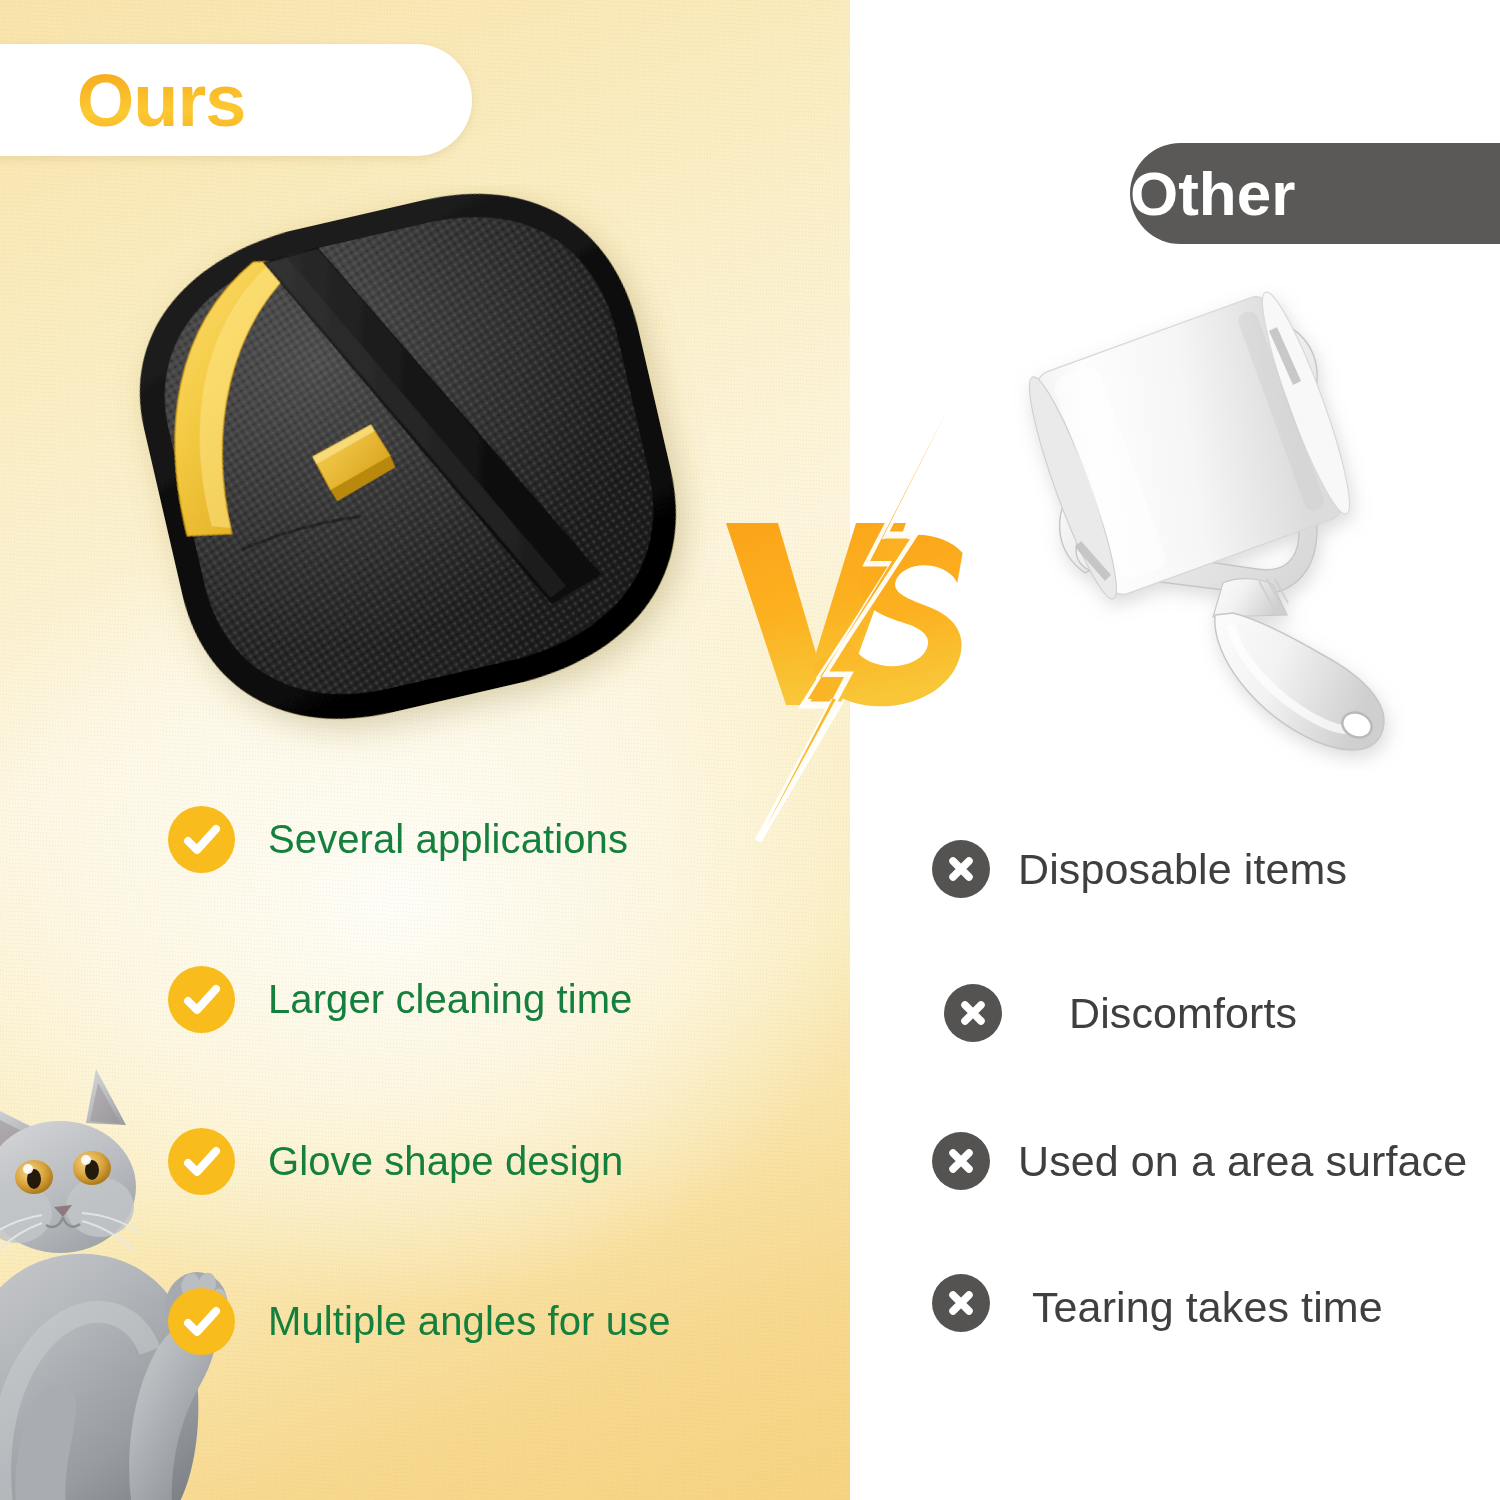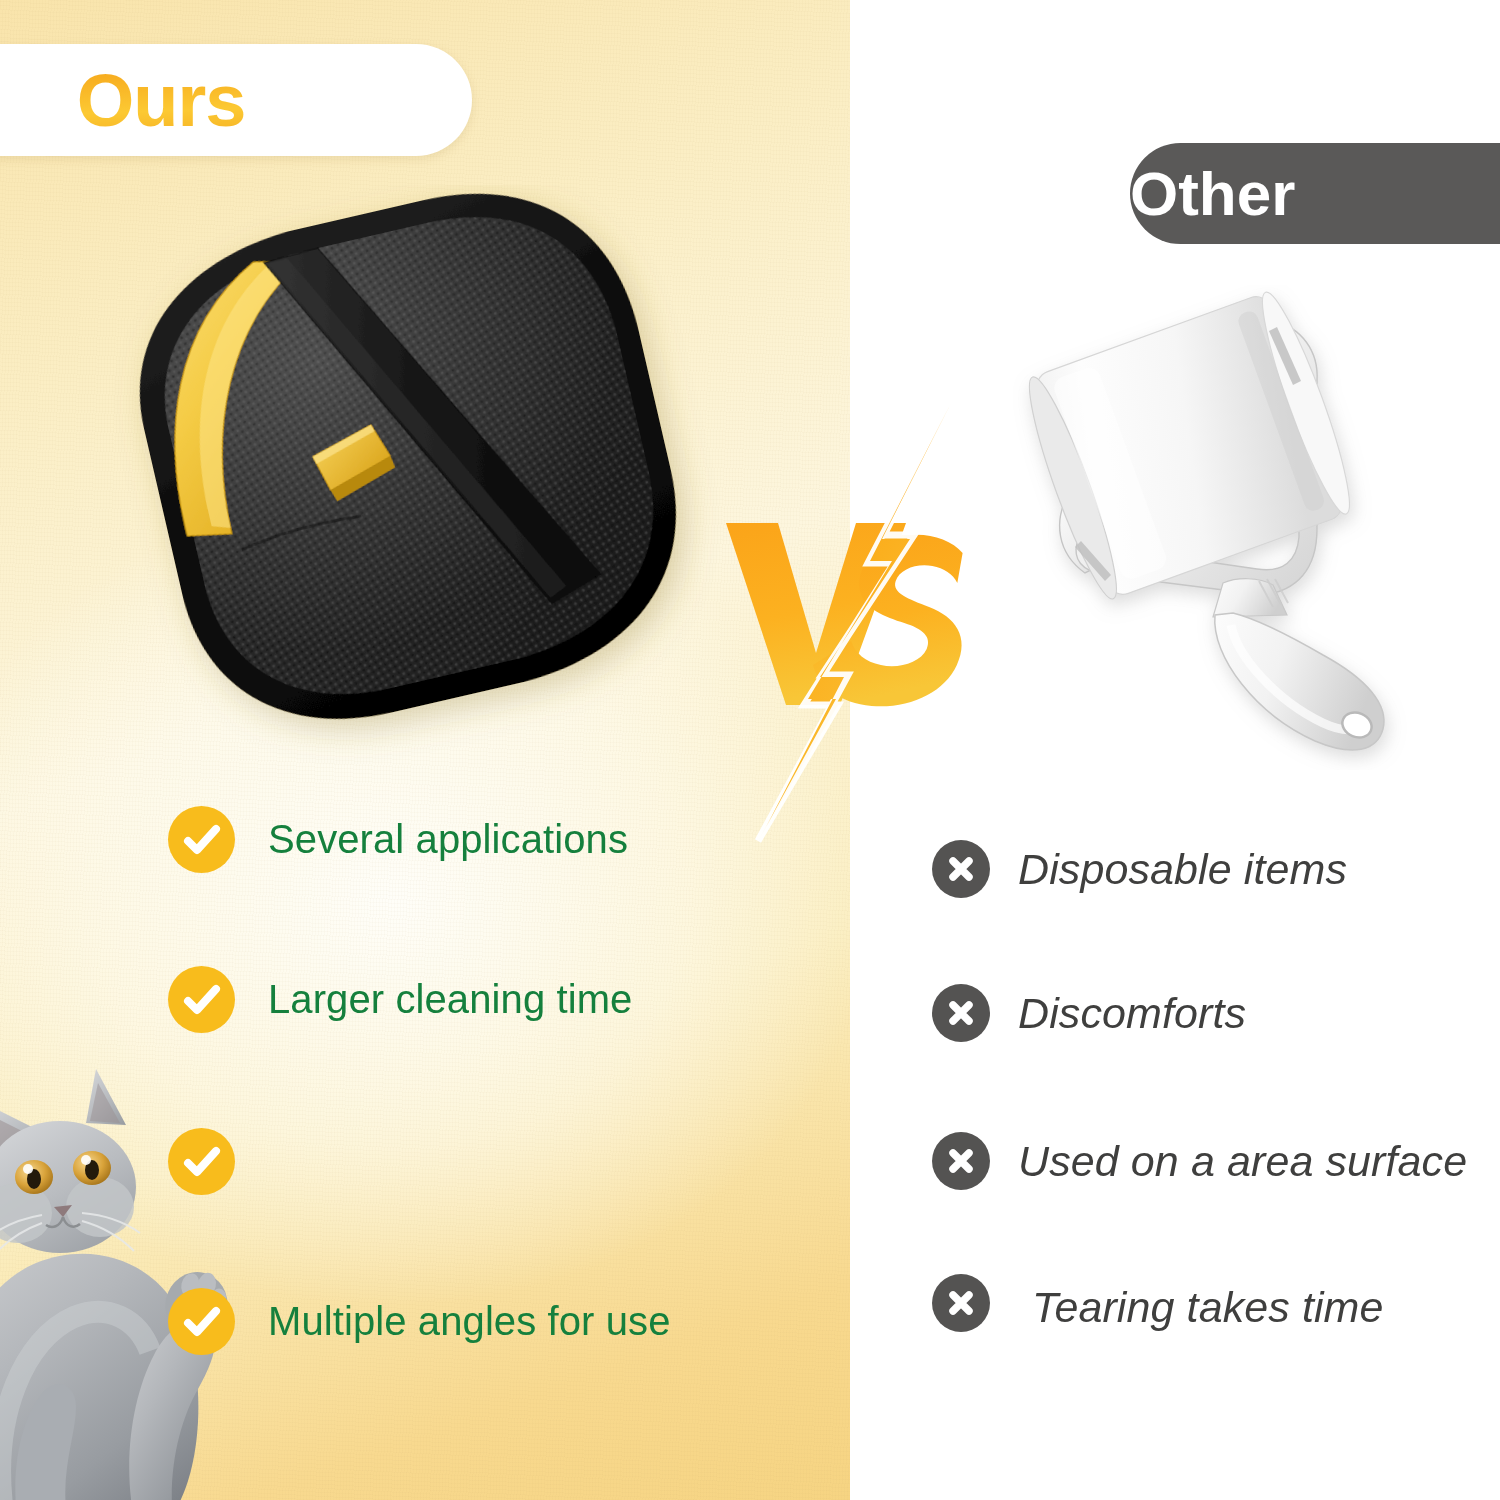--- a/index.html
+++ b/index.html
@@ -74,21 +74,21 @@
   
   .list { position:absolute; }
   .list-pros { left:168px; top:806px; width:660px; }
   .list-cons { left:932px; top:840px; width:540px; }
 
   .frow { position:absolute; display:flex; align-items:center; }
   .frow .ftext {
     font-size:40px; color:#15803d; font-weight:400; white-space:nowrap;
     letter-spacing:0.1px;
   }
-  .list-cons .frow .ftext { font-size:43px; color:#3f3f3e;font-style:italic; }
+  .list-cons .frow .ftext { font-size:43px; color:#3f3f3e; }
 
   .ico {
     flex:0 0 auto; border-radius:50%;
     display:flex; align-items:center; justify-content:center;
     position:relative;
   }
   .ico-check { width:67px; height:67px; background:#f8bc1c; margin-right:33px; }
   .ico-x     { width:58px; height:58px; background:#545352; margin-right:28px; }
   .ico svg { display:block; }
 </style>
@@ -440,20 +440,21 @@
       </span>
       <span class="ftext">Larger cleaning time</span>
     </div>
 
     <div class="frow" style="top:322px; left:0px;">
       <span class="ico ico-check">
         <svg width="40" height="40" viewBox="0 0 40 40">
             <path d="M6,21 L15,30 L34,9" stroke="#ffffff" stroke-width="8" fill="none" stroke-linecap="round" stroke-linejoin="round"></path>
           </svg>
       </span>
+      <span class="ftext">Glove shape design</span>
     </div>
 
     <div class="frow" style="top:482px; left:0px;">
       <span class="ico ico-check">
         <svg width="40" height="40" viewBox="0 0 40 40">
             <path d="M6,21 L15,30 L34,9" stroke="#ffffff" stroke-width="8" fill="none" stroke-linecap="round" stroke-linejoin="round"></path>
           </svg>
       </span>
       <span class="ftext">Multiple angles for use</span>
     </div>
@@ -464,21 +465,21 @@
 
     <div class="frow" style="top:0px; left:0px;">
       <span class="ico ico-x">
         <svg width="32" height="32" viewBox="0 0 32 32">
             <path d="M8,8 L24,24 M24,8 L8,24" stroke="#ffffff" stroke-width="7.5" fill="none" stroke-linecap="round"></path>
           </svg>
       </span>
       <span class="ftext">Disposable items</span>
     </div>
 
-    <div class="frow" style="top:144px; left:0px;">
+    <div class="frow" style="top:144px; left:12px;gap:39px;">
       <span class="ico ico-x">
         <svg width="32" height="32" viewBox="0 0 32 32">
             <path d="M8,8 L24,24 M24,8 L8,24" stroke="#ffffff" stroke-width="7.5" fill="none" stroke-linecap="round"></path>
           </svg>
       </span>
       <span class="ftext">Discomforts</span>
     </div>
 
     <div class="frow" style="top:292px; left:0px;">
       <span class="ico ico-x">

